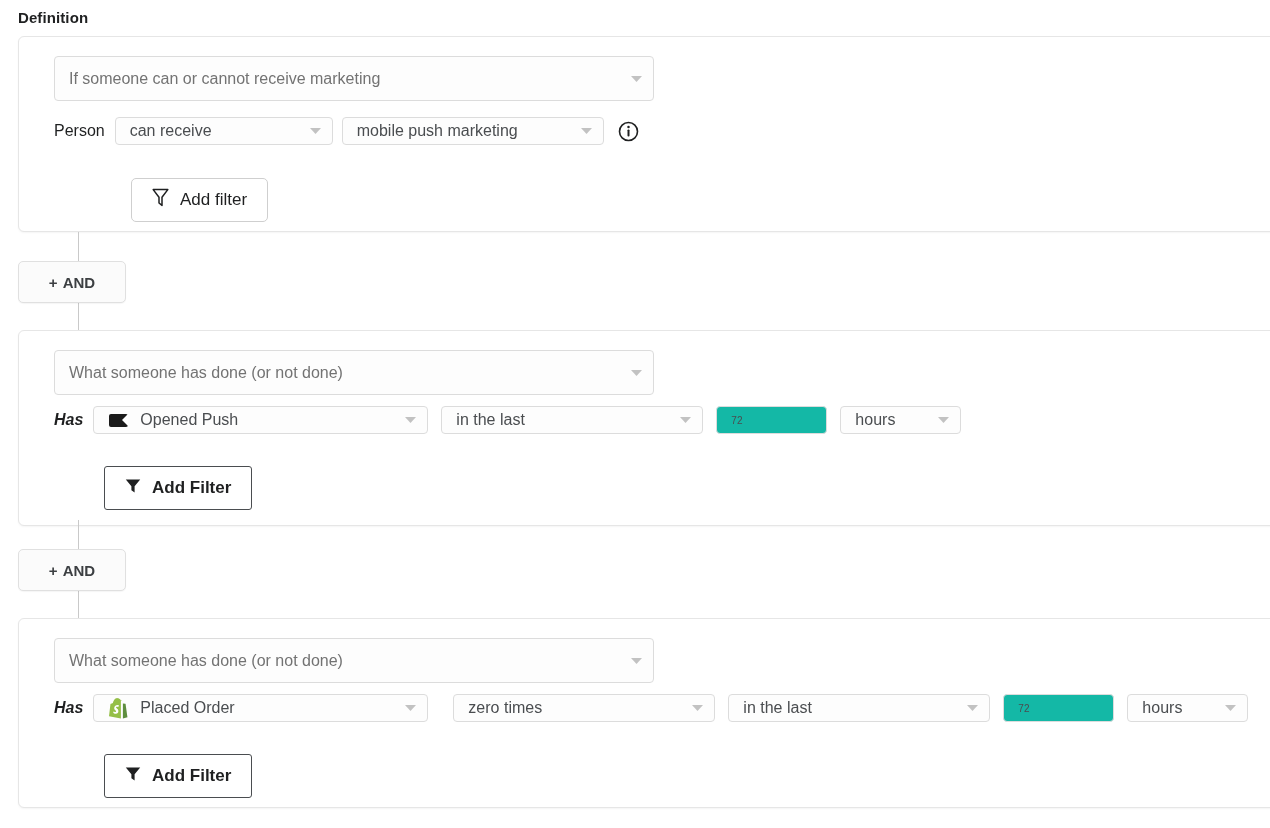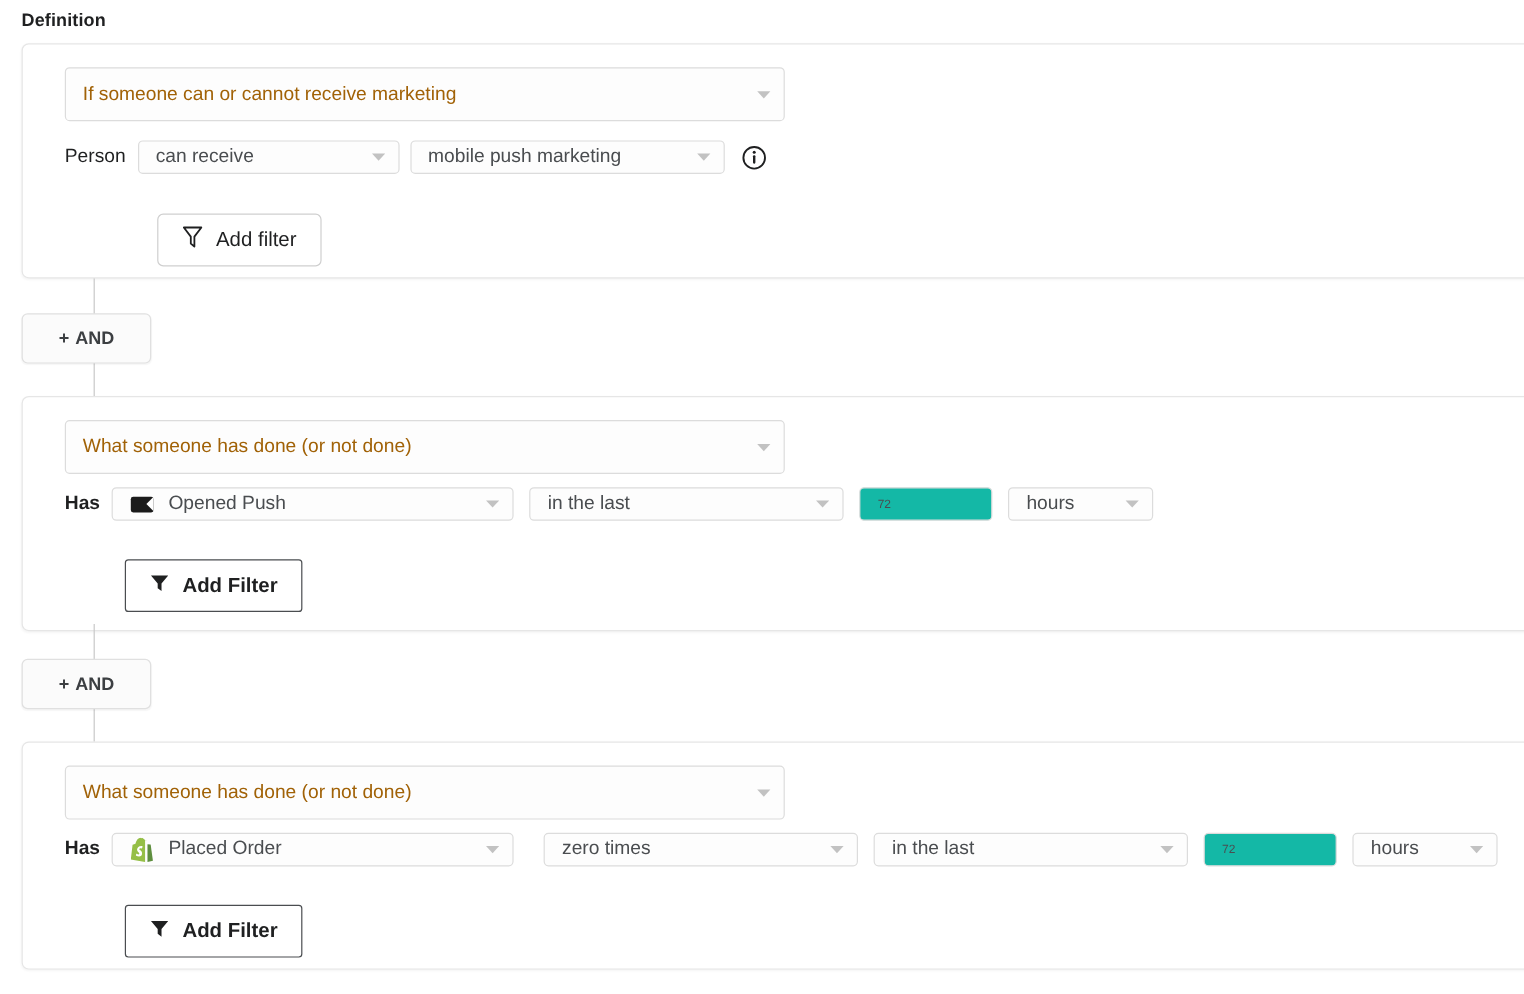--- a/index.html
+++ b/index.html
@@ -115,28 +115,28 @@
     font-size: 10px;
     color: #4a4d50;
     cursor: text;
   }
 
   .prefix-label {
     font-size: 16px;
     color: #1f2021;
     margin-right: 10px;
   }
-  .prefix-label.bold { font-weight: 700; }
+  .prefix-label.bold { font-weight: 700; font-style: italic; }
 
   
   .top-select {
     position: absolute;
     height: 45px;
     font-size: 16px;
-    color: #a16207;
+    color: #737373;
   }
 
   
   .info-icon {
     width: 22px; height: 22px;
     margin-left: 14px;
     display: inline-flex;
     align-items: center;
     justify-content: center;
     cursor: pointer;

